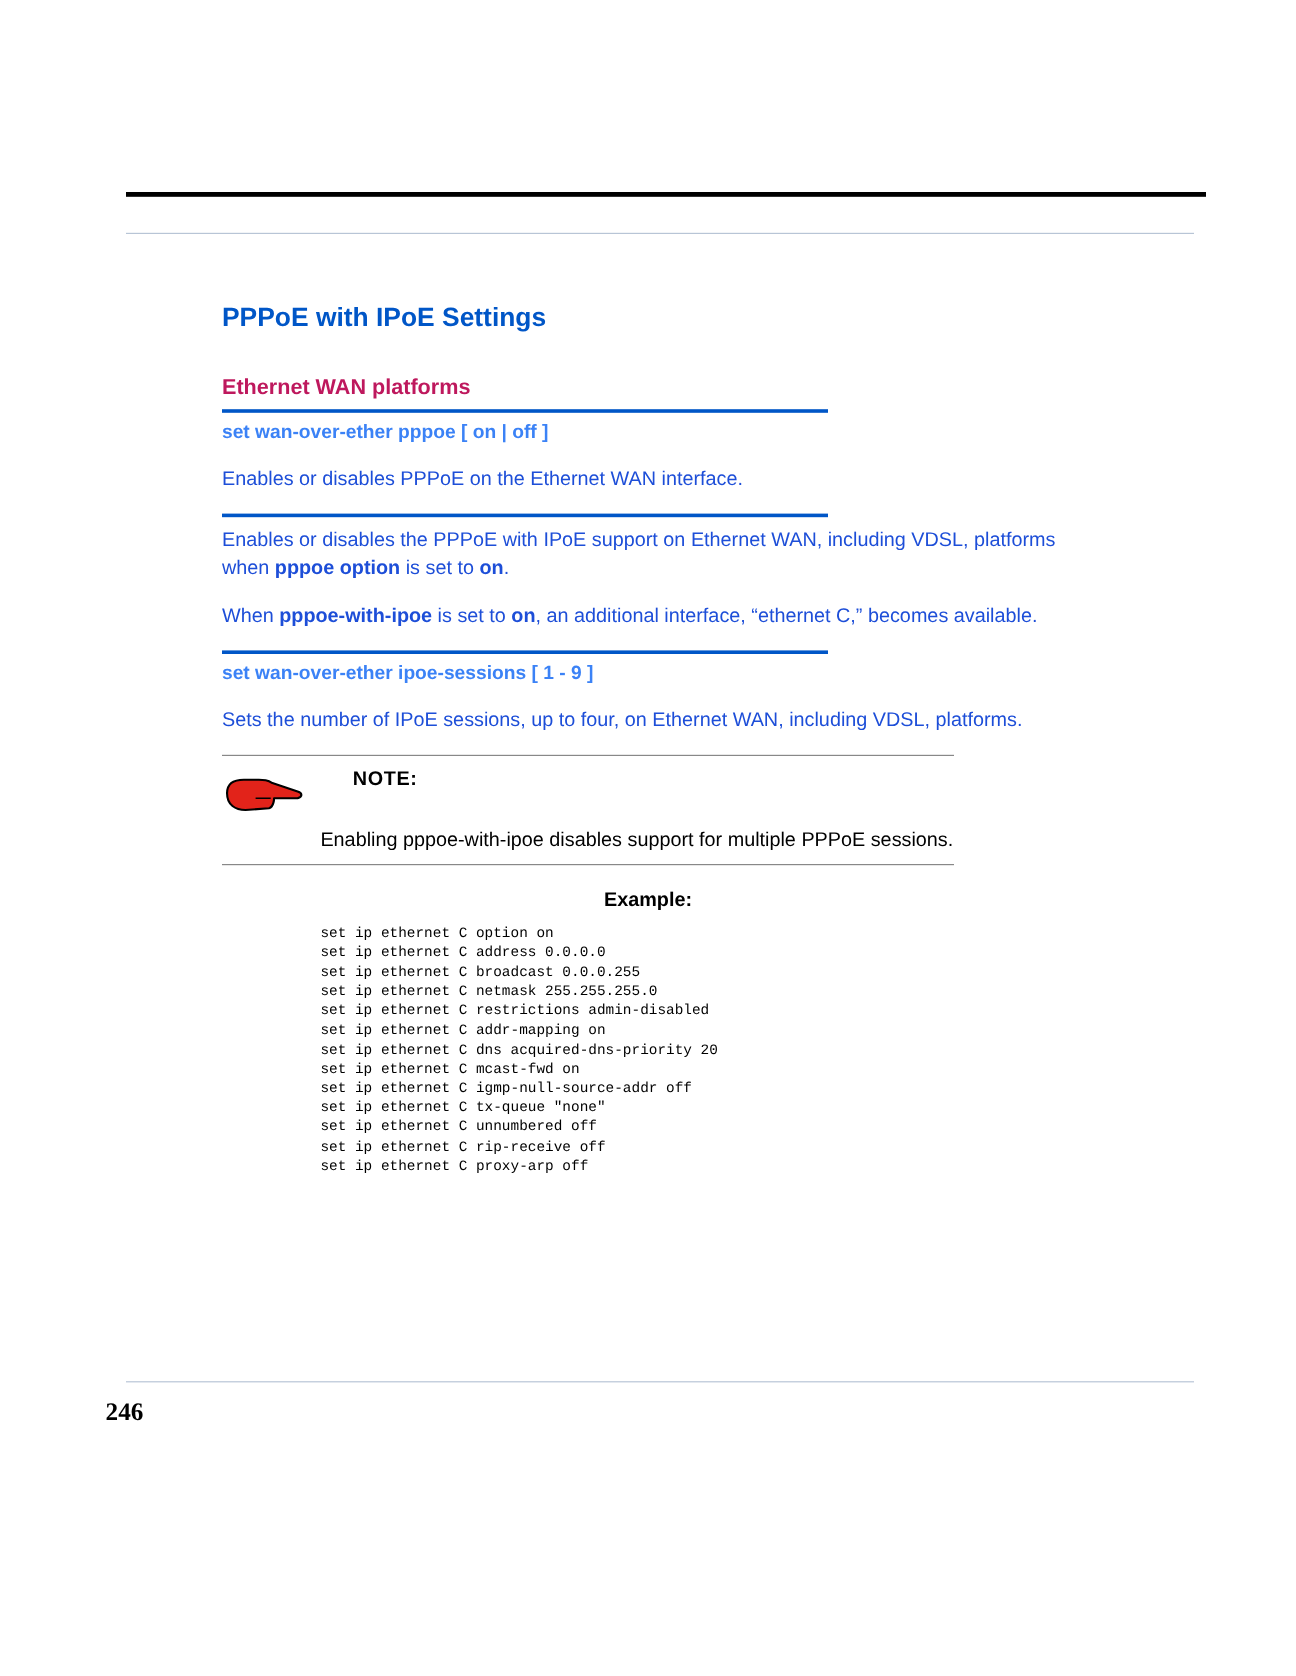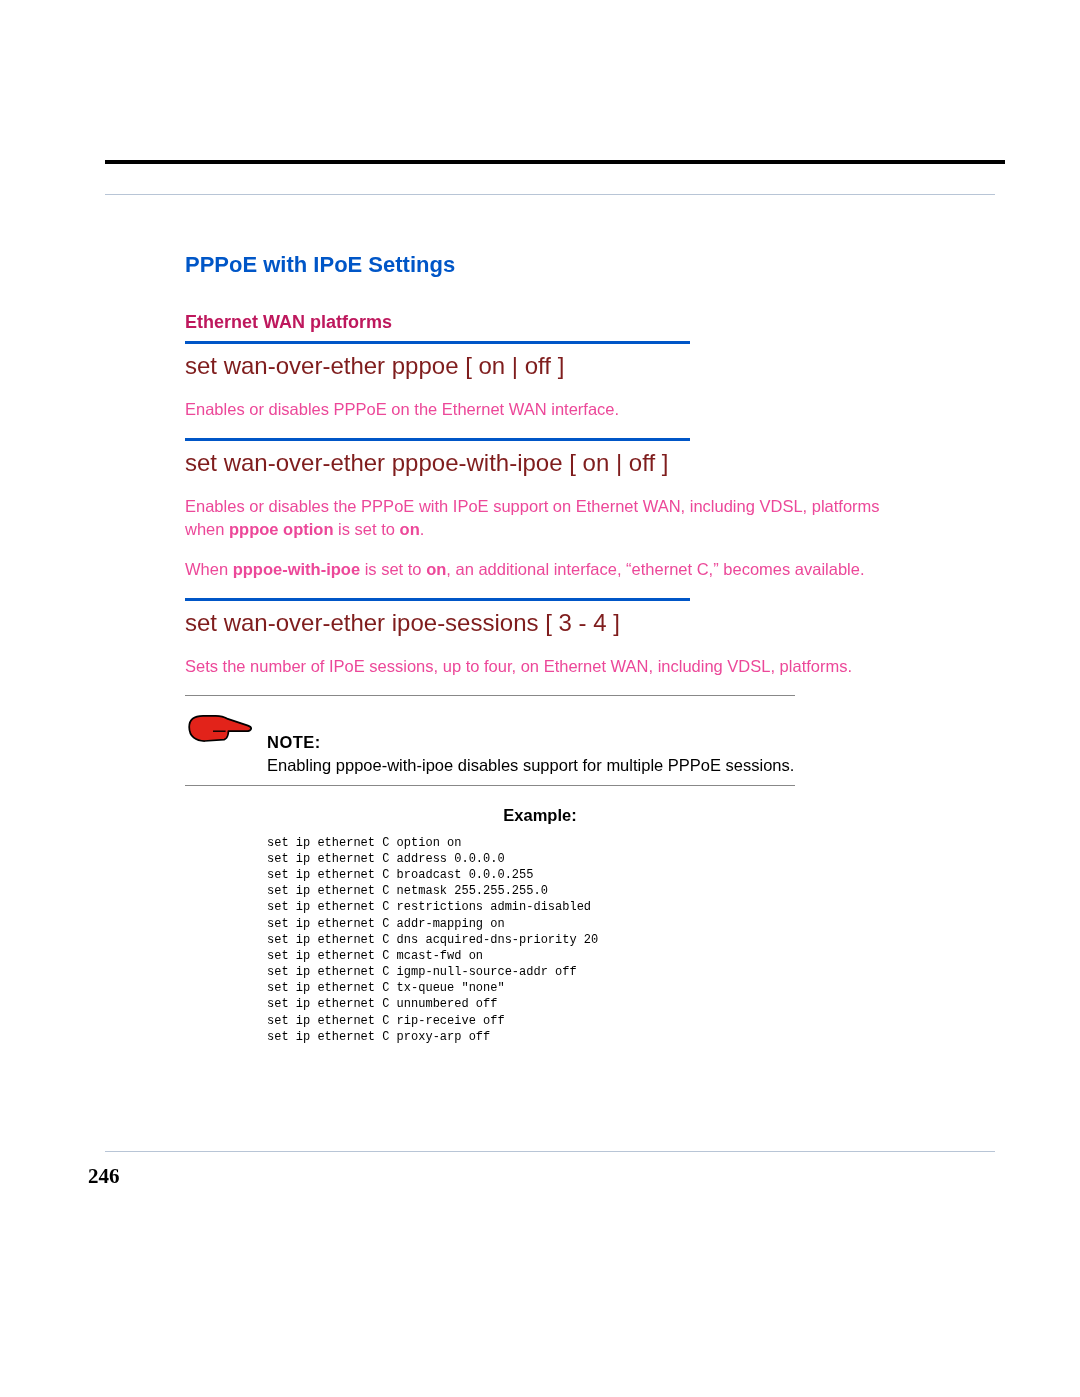--- a/index.html
+++ b/index.html
@@ -51,46 +51,47 @@
     margin: 0 0 8px 0;
   }
   .blue-rule {
     border: none;
     border-top: 3px solid #0056c7;
     width: 505px;
     margin: 0 0 8px 0;
   }
   .cmd-heading {
     font-family: Arial, Helvetica, sans-serif;
-    font-weight: normal;
-    font-size: 24px;
-    color: #7f1d1d;
+    font-weight: bold;
+    font-size: 16px;
+    color: #3b82f6;
     margin: 0 0 18px 0;
   }
   .body-text {
     font-family: Arial, Helvetica, sans-serif;
     font-size: 16.5px;
     line-height: 1.35;
-    color: #ec4899;
+    color: #1d4ed8;
     margin: 0 0 18px 0;
   }
   .body-text .b { font-weight: bold; }
   .note-box {
     margin-top: 18px;
   }
   .note-top-line, .note-bottom-line {
     border: none;
     border-top: 1px solid #888;
     width: 610px;
     margin: 0;
   }
   .note-row {
     display: flex;
-    align-items: flex-end;
+    align-items: flex-start;
     padding: 10px 0 2px 0;
+    gap: 27px;
   }
   .pointing-hand {
     width: 70px;
     flex: 0 0 70px;
     margin-right: 12px;
   }
   .note-label {
     font-weight: bold;
     font-size: 16.5px;
     letter-spacing: 0.5px;
@@ -142,26 +143,25 @@
 
     <h2 class="section-title">PPPoE with IPoE Settings</h2>
 
     <div class="sub-title">Ethernet WAN platforms</div>
 
     <hr class="blue-rule">
     <div class="cmd-heading">set wan-over-ether pppoe [ on | off ]</div>
     <p class="body-text">Enables or disables PPPoE on the Ethernet WAN interface.</p>
 
     <hr class="blue-rule">
-    <div class="cmd-heading">set wan-over-ether pppoe-with-ipoe [ on | off ]</div>
     <p class="body-text">Enables or disables the PPPoE with IPoE support on Ethernet WAN, including VDSL, platforms when <span class="b">pppoe option</span> is set to <span class="b">on</span>.</p>
     <p class="body-text">When <span class="b">pppoe-with-ipoe</span> is set to <span class="b">on</span>, an additional interface, “ethernet C,” becomes available.</p>
 
     <hr class="blue-rule">
-    <div class="cmd-heading">set wan-over-ether ipoe-sessions [ 3 - 4 ]</div>
+    <div class="cmd-heading">set wan-over-ether ipoe-sessions [ 1 - 9 ]</div>
     <p class="body-text">Sets the number of IPoE sessions, up to four, on Ethernet WAN, including VDSL, platforms.</p>
 
     <div class="note-box">
       <hr class="note-top-line">
       <div class="note-row">
         <span class="pointing-hand">
           <svg viewBox="0 0 100 60" width="70" height="42">
             <path d="M 6 30 C 6 18, 14 14, 26 14 L 44 14 C 50 14, 54 14, 60 18 L 90 28 C 96 30, 96 34, 90 36 L 62 36 C 62 36, 62 46, 56 48 L 28 50 C 16 50, 6 44, 6 30 Z" fill="#e2231a" stroke="#000" stroke-width="2.5" stroke-linejoin="round"></path>
             <path d="M 58 36 L 40 36" fill="none" stroke="#000" stroke-width="2"></path>
           </svg>

